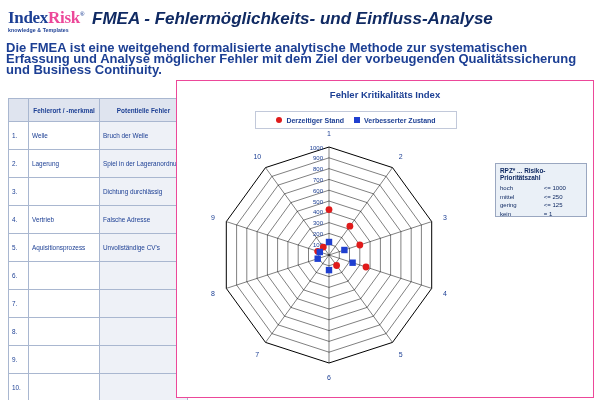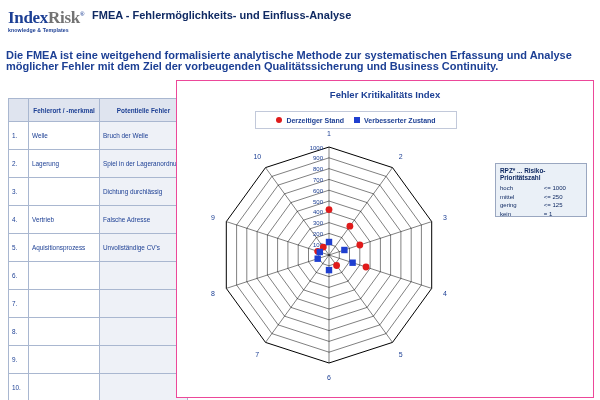--- a/index.html
+++ b/index.html
@@ -28,49 +28,50 @@
   }
   .logo-main {
     font-family: "Liberation Serif", serif;
     font-size: 17px;
     font-weight: bold;
     color: #1c3f94;
     letter-spacing: -0.3px;
     line-height: 17px;
   }
   .logo-main .risk {
-    color: #737373;
+    color: #ec4899;
     margin-top: 20px;
   }
   .logo-tm {
     font-size: 6px;
     color: #1c3f94;
     vertical-align: super;
   }
   .logo-sub {
     font-size: 5.2px;
     color: #1c3f94;
     font-weight: bold;
     letter-spacing: 0.1px;
     margin-top: 1px;
   }
   .app-title {
     position: absolute;
     left: 92px; top: 9px;
-    font-size: 11px;
+    font-size: 17px;
     font-weight: bold;
     color: #102a63;
+    font-style: italic;
   }
 
   
   .intro {
     position: absolute;
-    left: 6px; top: 50px;
+    left: 6px; top: 42px;
     width: 586px;
-    font-size: 11px;
+    font-size: 13px;
     font-weight: bold;
     color: #1c3f94;
     line-height: 11px;
   }
 
   
   .table-wrap {
     position: absolute;
     left: 8px; top: 98px;
     width: 160px;

